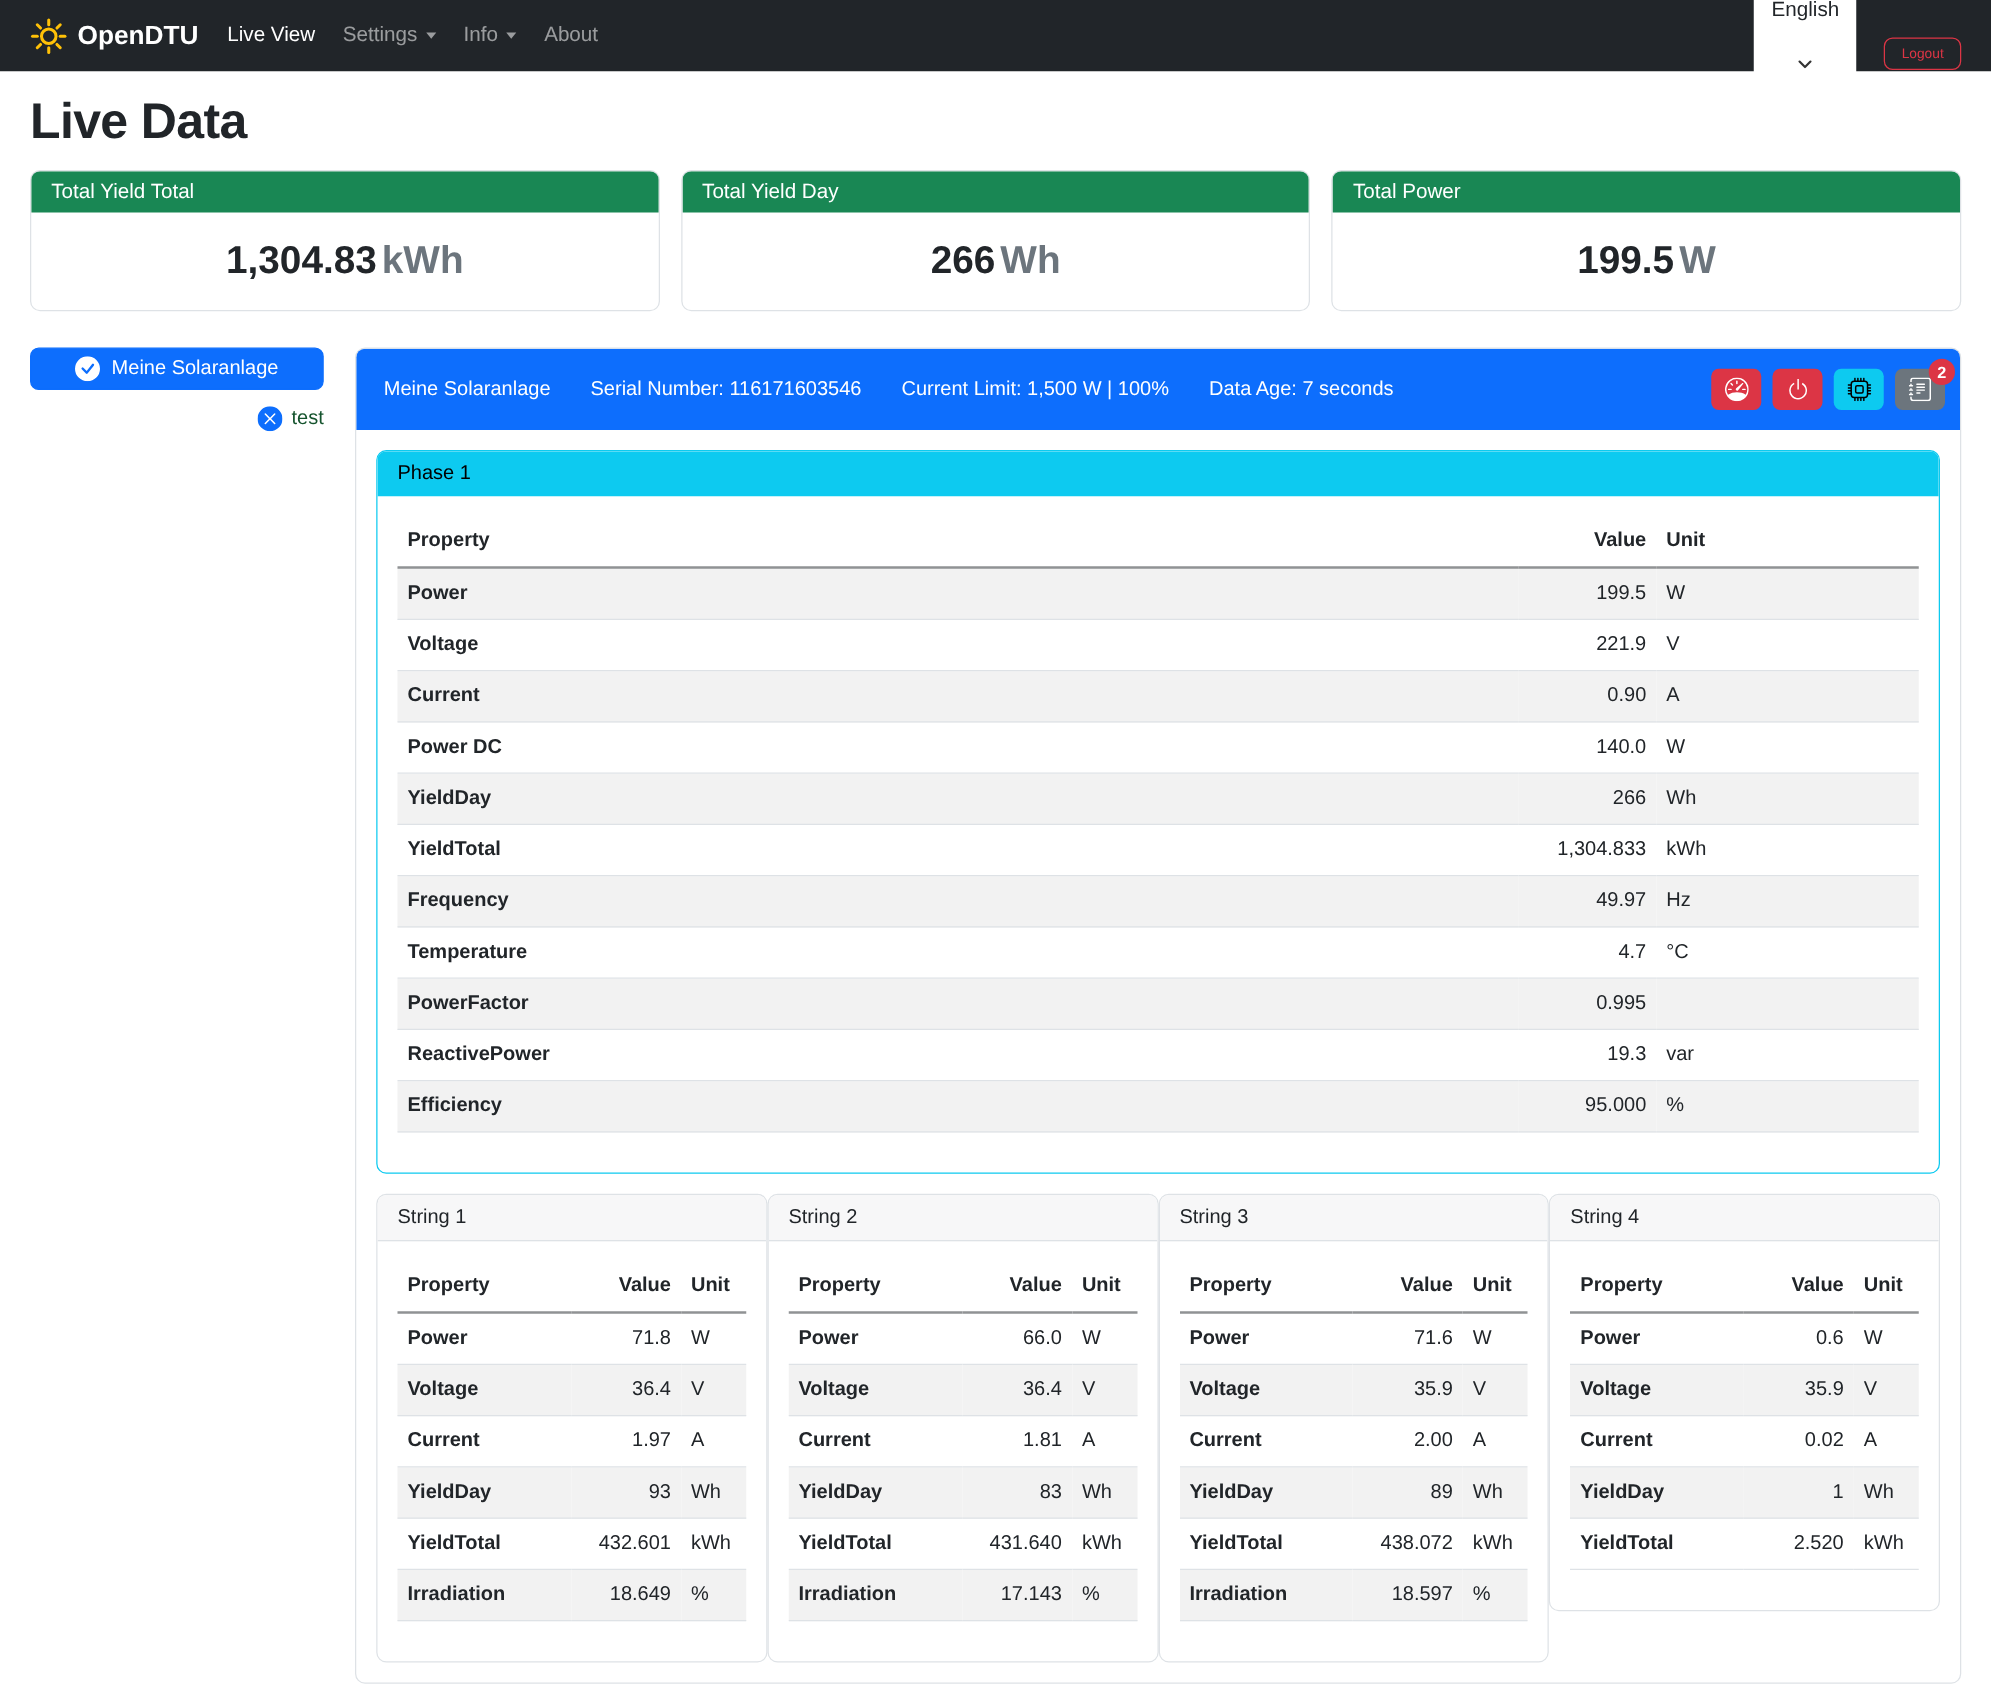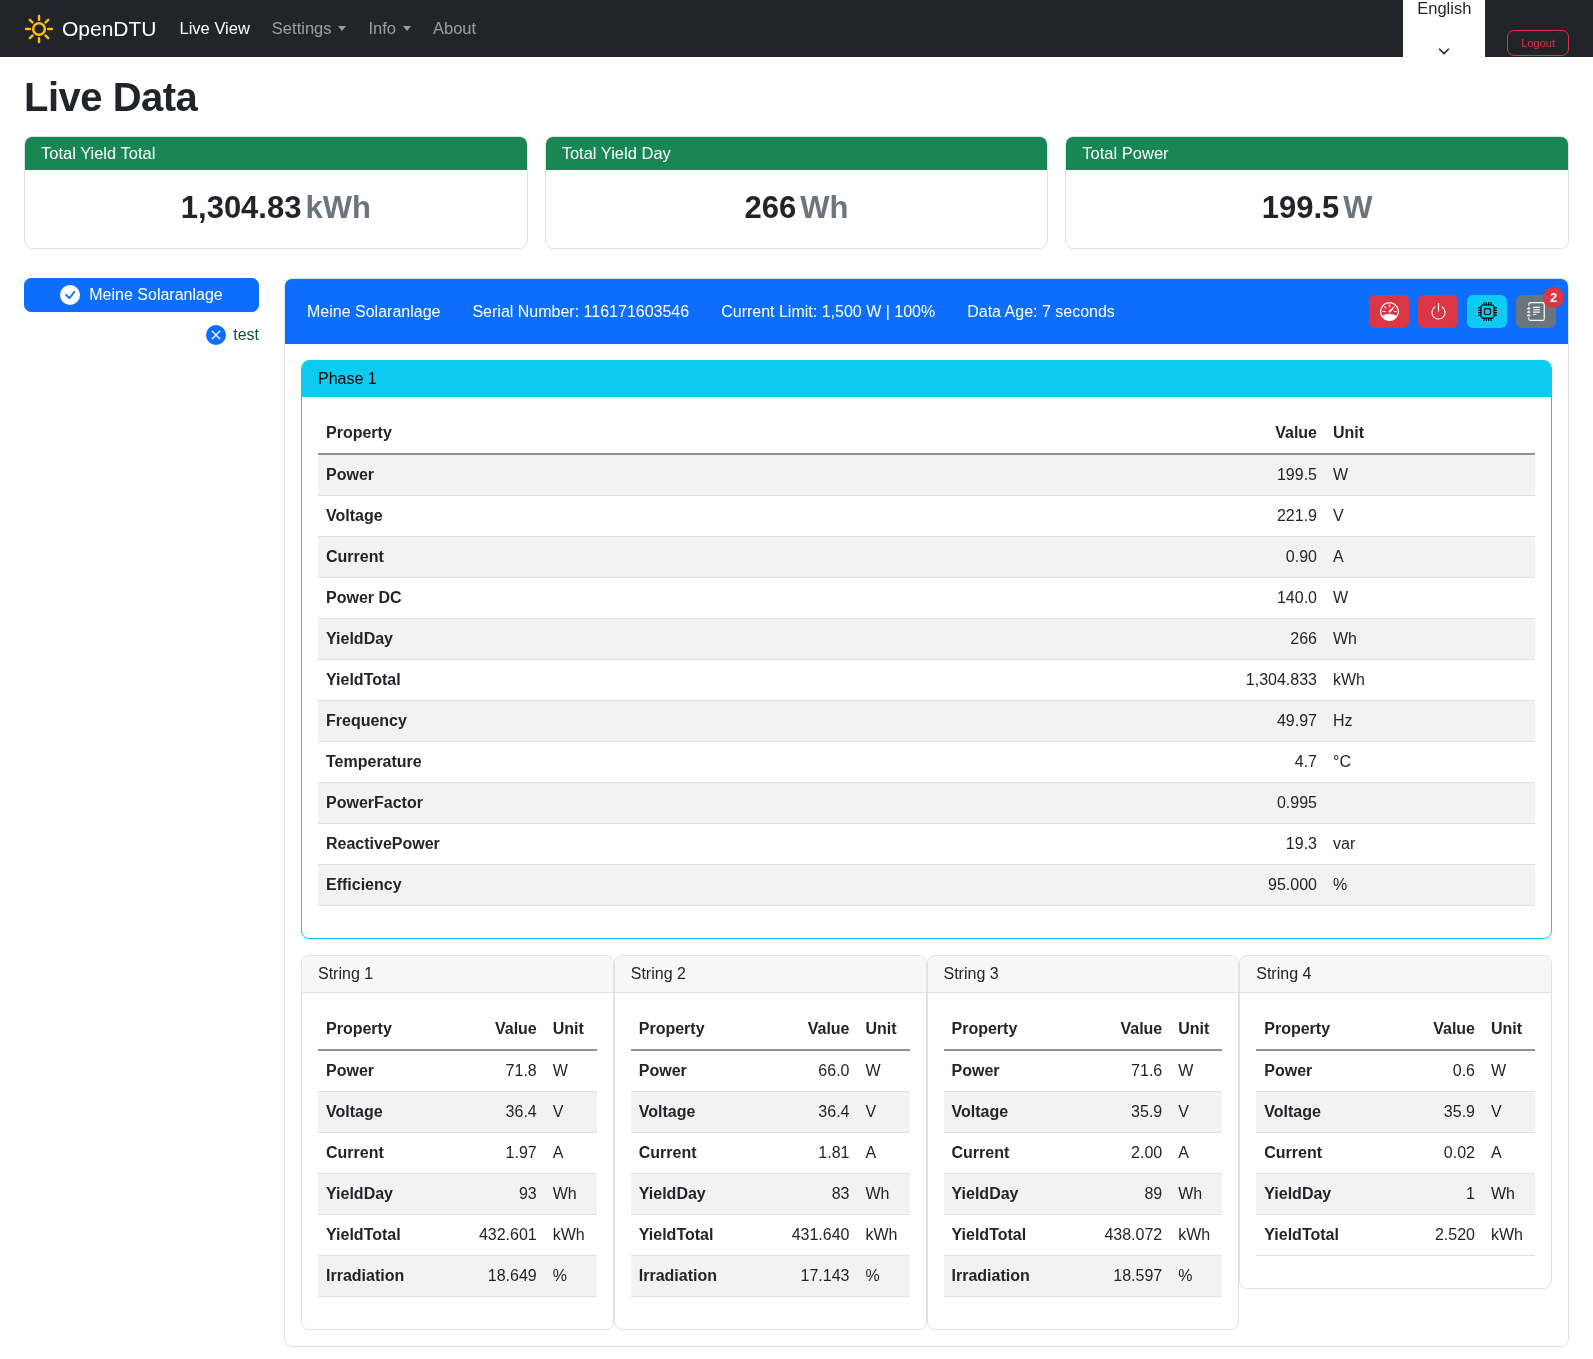--- a/index.html
+++ b/index.html
@@ -18,21 +18,21 @@
     display: flex;
     align-items: center;
     padding: 0 24px;
   }
   .brand {
     display: flex;
     align-items: center;
     gap: 8px;
     color: #ffffff;
     font-size: 21px;
-    font-weight: 400;
+    font-weight: 700;
     cursor: pointer;
   }
   .nav-links {
     display: flex;
     align-items: center;
     margin-left: 12px;
     text-align: right;
   }
   .nav-link {
     color: rgba(255,255,255,0.55);

